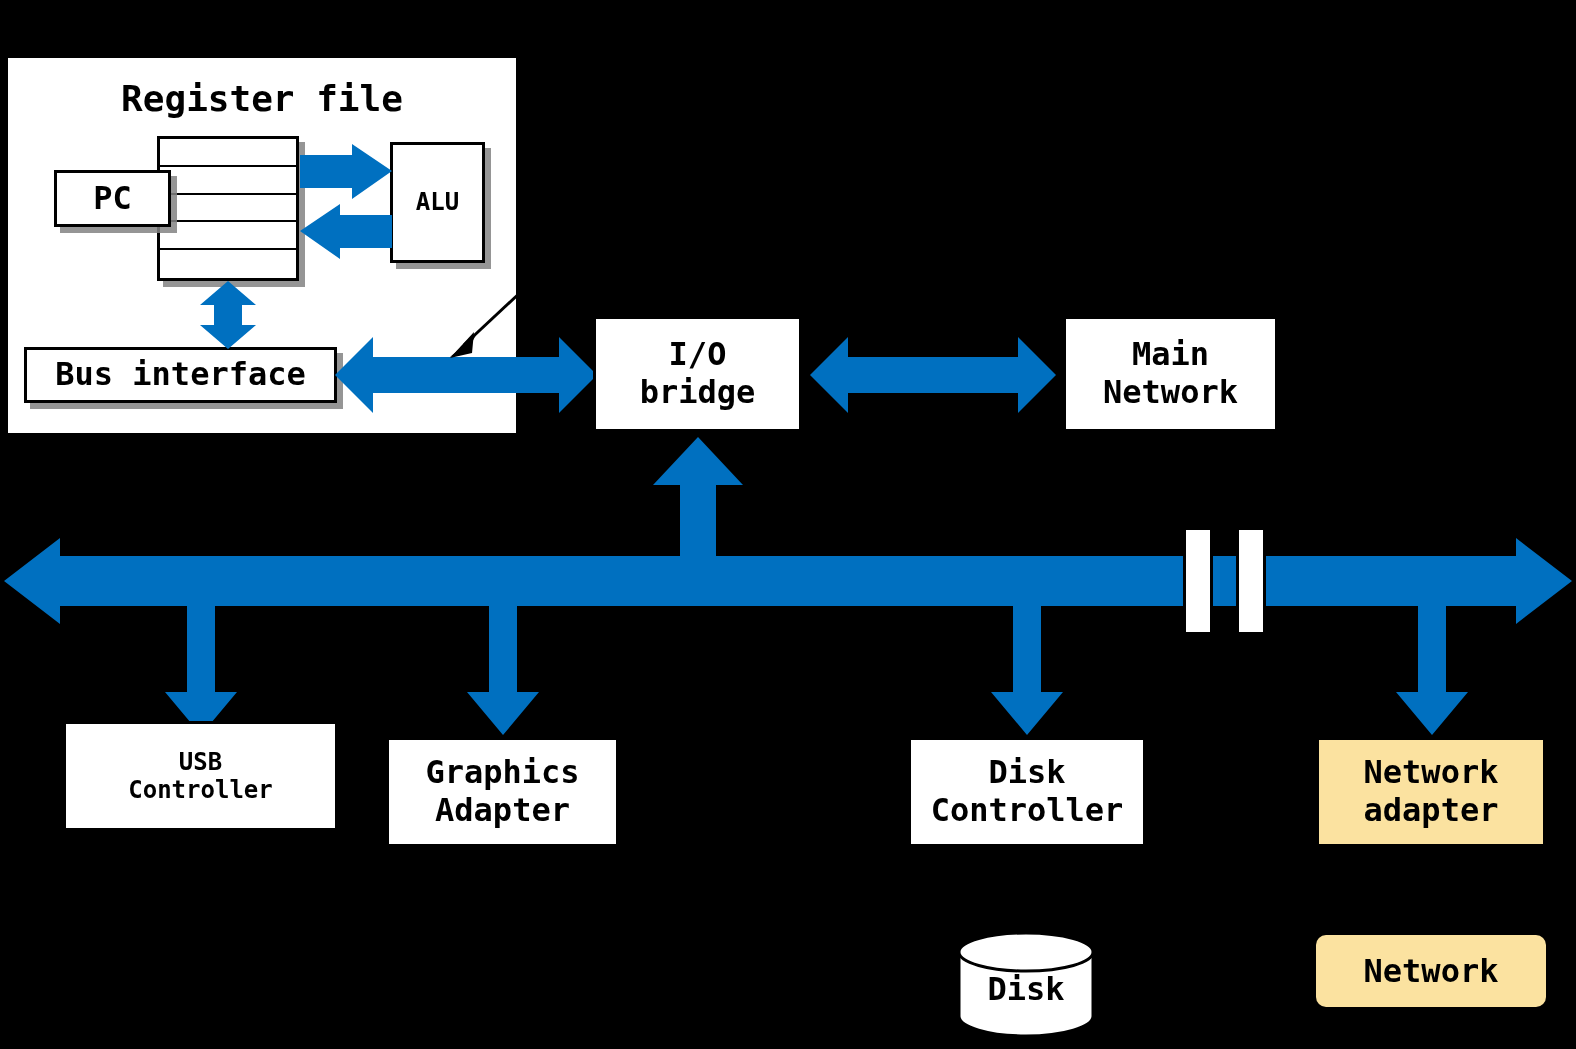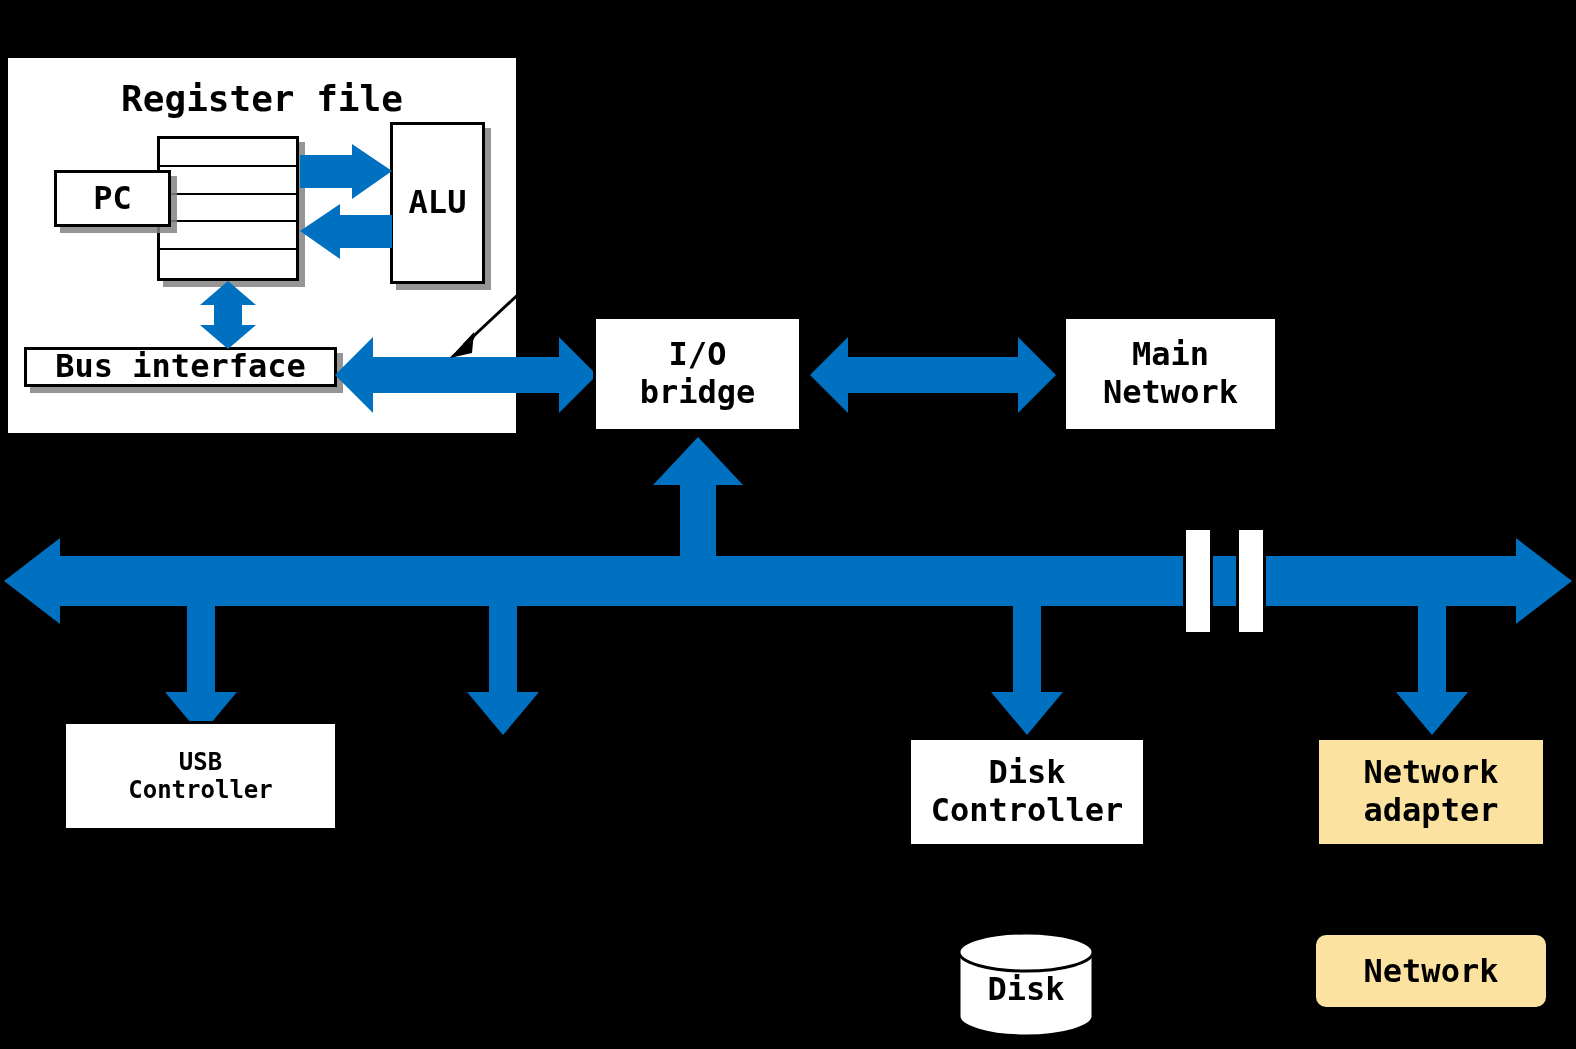--- a/index.html
+++ b/index.html
@@ -134,23 +134,23 @@
   <div id="register-file">
     <div class="rf-row"></div>
     <div class="rf-row"></div>
     <div class="rf-row"></div>
     <div class="rf-row"></div>
     <div class="rf-row"></div>
   </div>
 
   <div class="box" style="left:24px; top:170px; width:117px; height:57px; font-size:32px;margin-left:30px;">PC</div>
 
-  <div class="box" style="left:390px; top:122px; width:95px; height:162px; font-size:32px;">ALU</div>
-
-  <div class="box" style="left:24px; top:347px; width:313px; height:40px; font-size:32px;">Bus interface</div>
+  <div class="box" style="left:390px; top:142px; width:95px; height:121px; font-size:24px;">ALU</div>
+
+  <div class="box" style="left:24px; top:347px; width:313px; height:56px; font-size:32px;">Bus interface</div>
 
   <div class="arrow" style="left:300px; top:144px;">
     <svg width="92" height="55" viewBox="0 0 92 55">
       <polygon points="0,11 52,11 52,0 92,27 52,55 52,44 0,44" fill="#0070c0"></polygon>
     </svg>
   </div>
 
   <div class="arrow" style="left:300px; top:204px;">
     <svg width="92" height="55" viewBox="0 0 92 55">
       <polygon points="92,11 40,11 40,0 0,27 40,55 40,44 92,44" fill="#0070c0"></polygon>
@@ -226,20 +226,22 @@
 
   <div class="arrow" style="left:1396px; top:600px;">
     <svg width="72" height="135" viewBox="0 0 72 135">
       <polygon points="22,0 50,0 50,92 72,92 36,135 0,92 22,92" fill="#0070c0"></polygon>
     </svg>
   </div>
 
   <div class="box flat" style="left:63px; top:721px; width:275px; height:110px; font-size:24px;">USB
 Controller</div>
 
+  <div class="box flat" style="left:386px; top:737px; width:233px; height:110px; font-size:32px;">Graphics
+Adapter</div>
 
   <div class="box flat" style="left:908px; top:737px; width:238px; height:110px; font-size:32px;">Disk
 Controller</div>
 
   <div class="box flat yellow" style="left:1316px; top:737px; width:230px; height:110px; font-size:32px;">Network
 adapter</div>
 
   <div id="disk-shape">
     <svg width="140" height="104" viewBox="0 0 140 104">
       <path d="M3,20 L3,84 A67,20 0 0 0 137,84 L137,20 Z" fill="#ffffff" stroke="#000000" stroke-width="3"></path>

